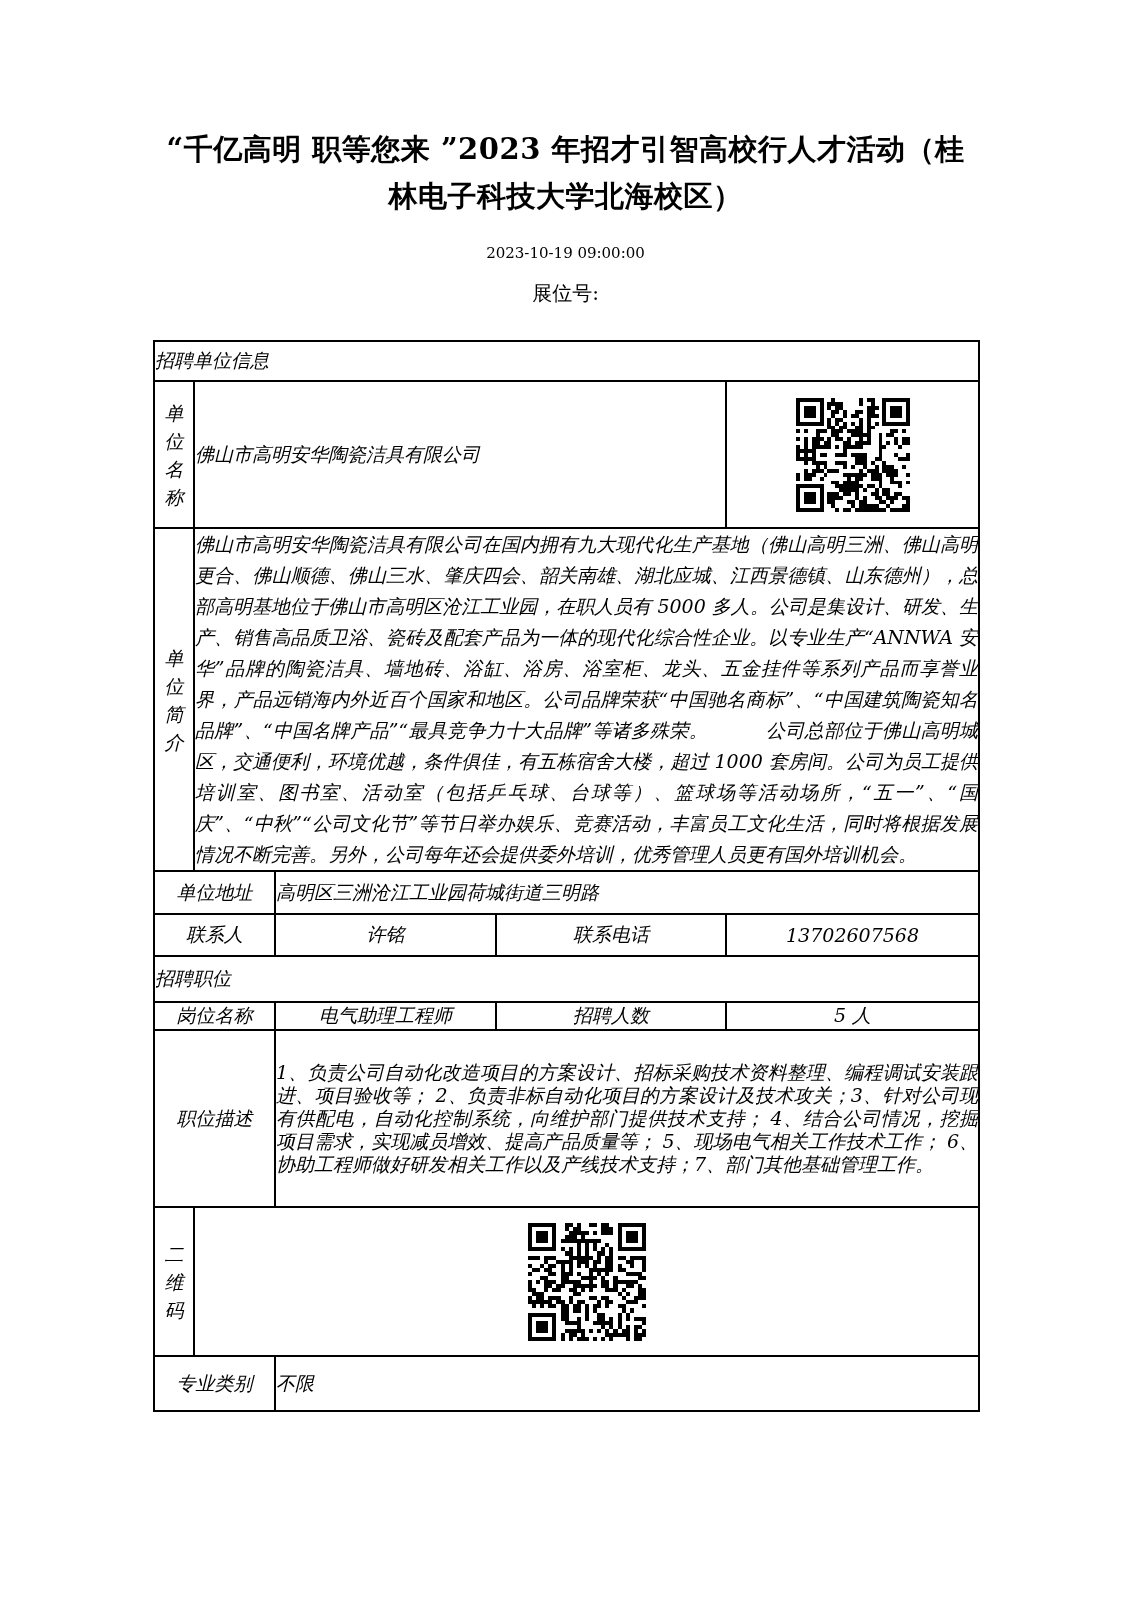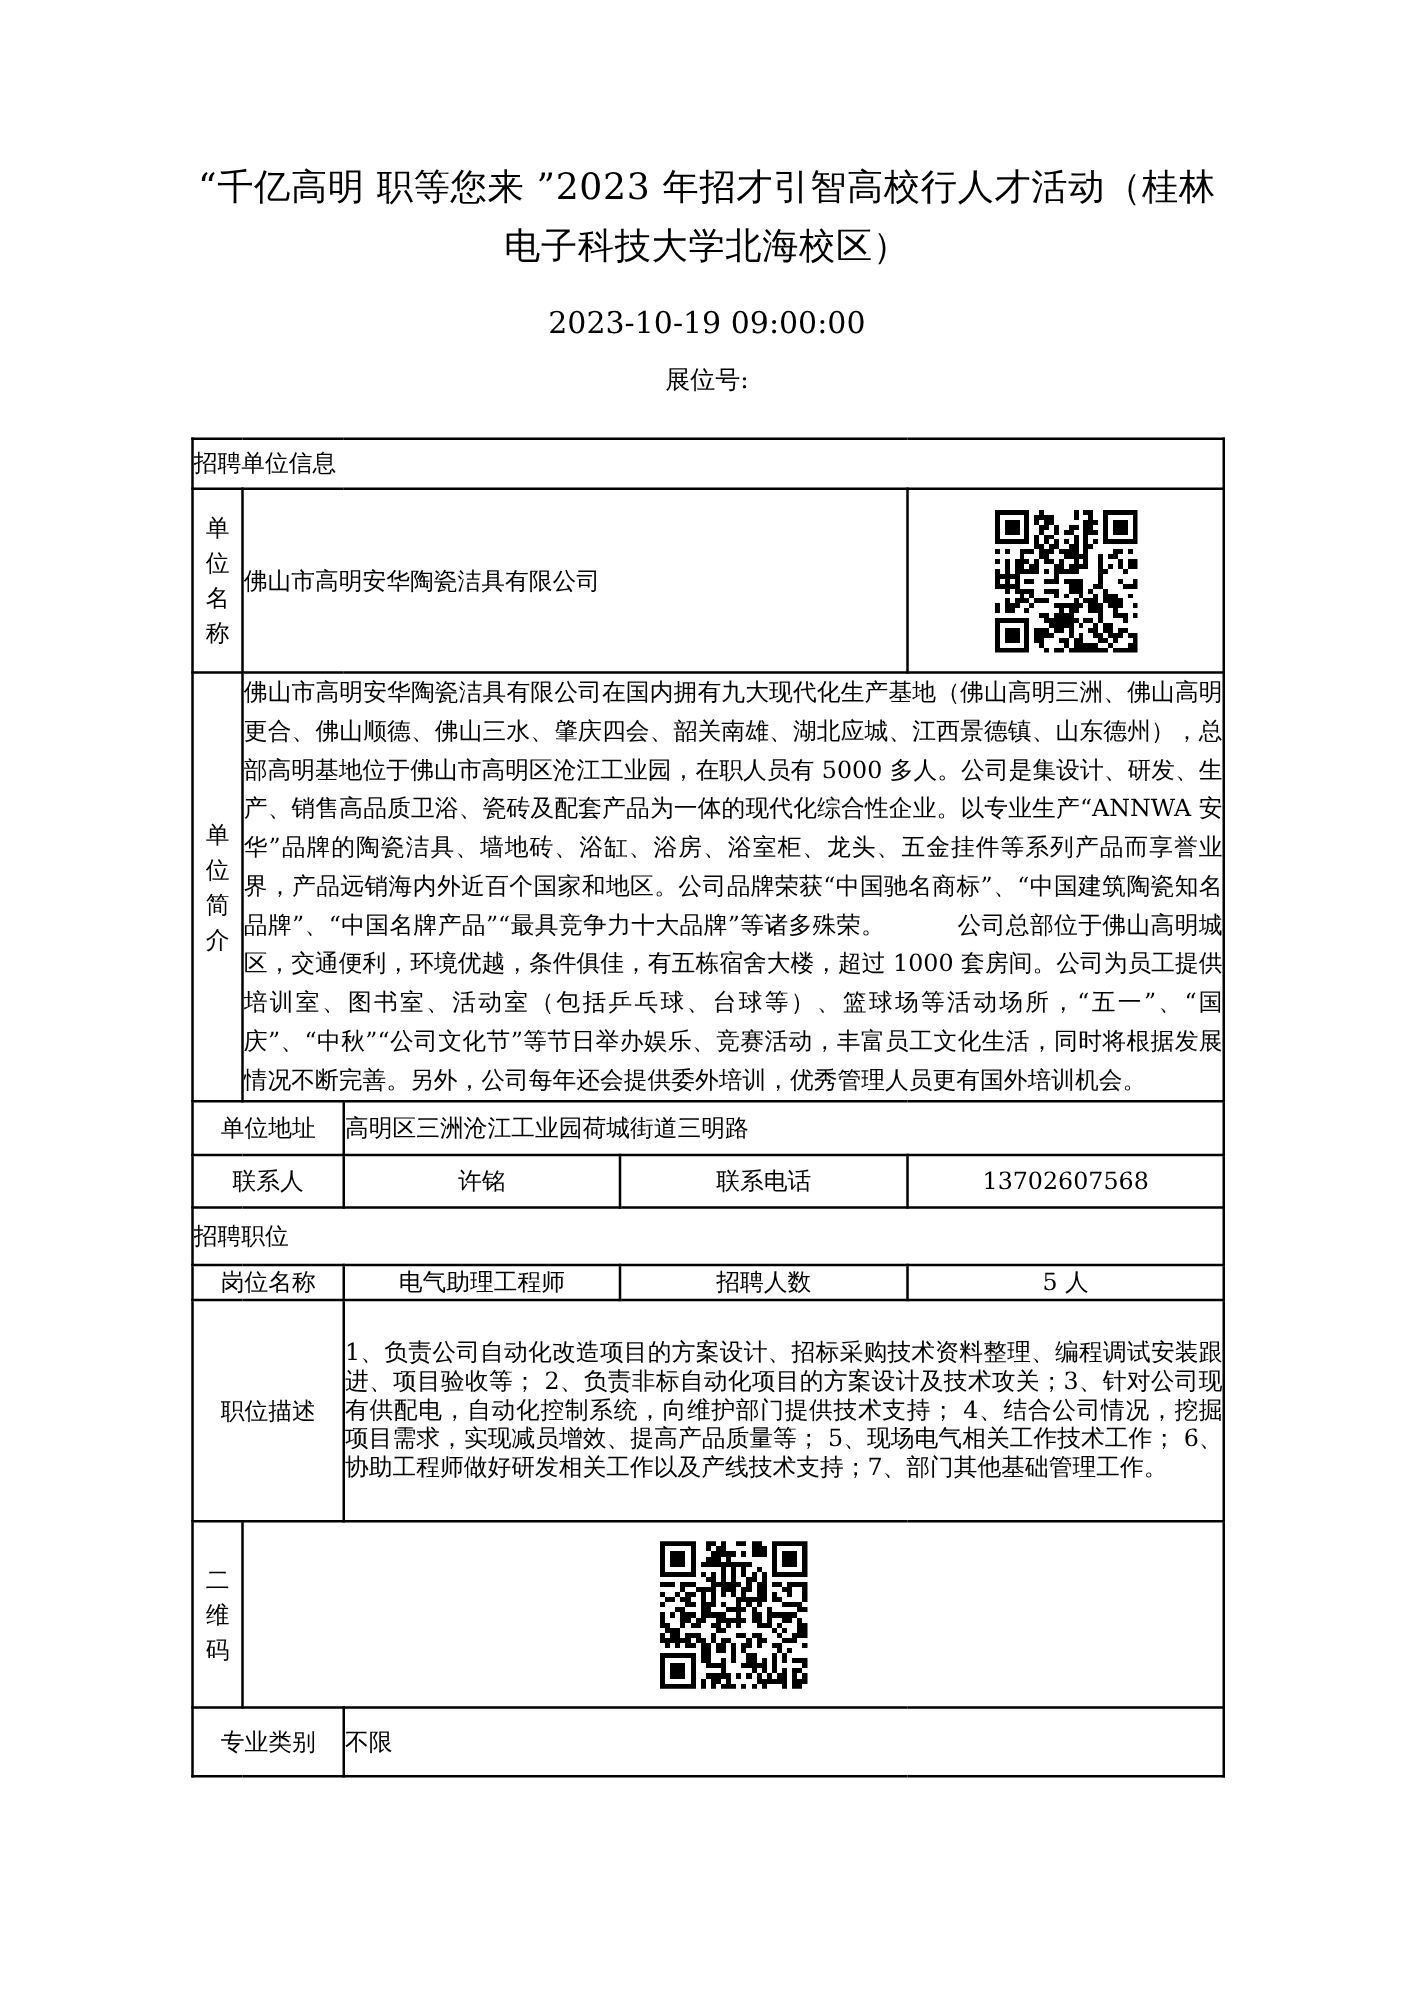--- a/index.html
+++ b/index.html
@@ -4,28 +4,28 @@
 <style>
   html,body { margin:0; padding:0; }
   body {
     width:1139px; height:1612px; background:#ffffff; color:#000;
     font-family:"DejaVu Serif","Liberation Serif",serif;
     -webkit-font-smoothing:antialiased;
   }
   .doc { width:825px; margin-left:153px; }
   .title {
     font-size:29px; line-height:47px; text-align:center;
-    margin:126px auto 0; width:818px; letter-spacing:0.5px;
+    margin:126px auto 0; width:818px; letter-spacing:0.5px;font-weight:bold;
   }
-  .datetime { text-align:center; font-size:24px; margin-top:24px; }
+  .datetime { text-align:center; font-size:15px; margin-top:24px; }
   .booth { text-align:center; font-size:20px; margin-top:18px; }
 
   table.info {
     border-collapse:collapse; table-layout:fixed;
-    width:825px; margin-top:33px;
+    width:825px; margin-top:33px;font-style:italic;
   }
   table.info td {
     border:2px solid #000; font-size:19px; padding:0;
     vertical-align:middle; overflow:hidden; word-break:break-all;
   }
   .sec  { text-align:left; padding:2px 10px; }
   .vlab { text-align:center; white-space:pre-line; line-height:28px; }
   .clab { text-align:center; }
   .cent { text-align:center;border-radius:17px; }
   .val  { text-align:left; padding-left:10px; padding-right:8px; }

